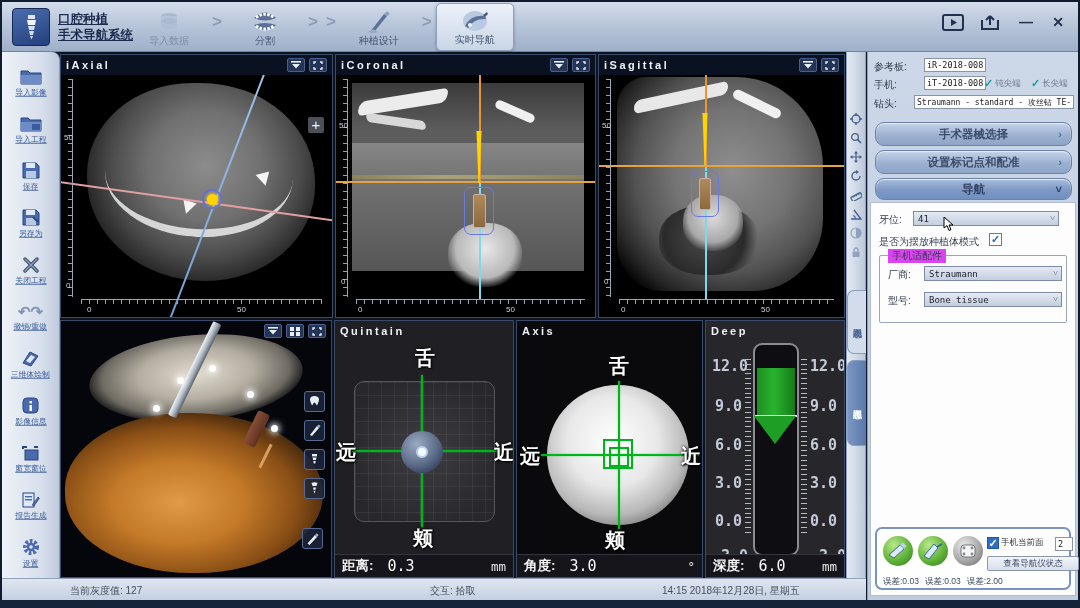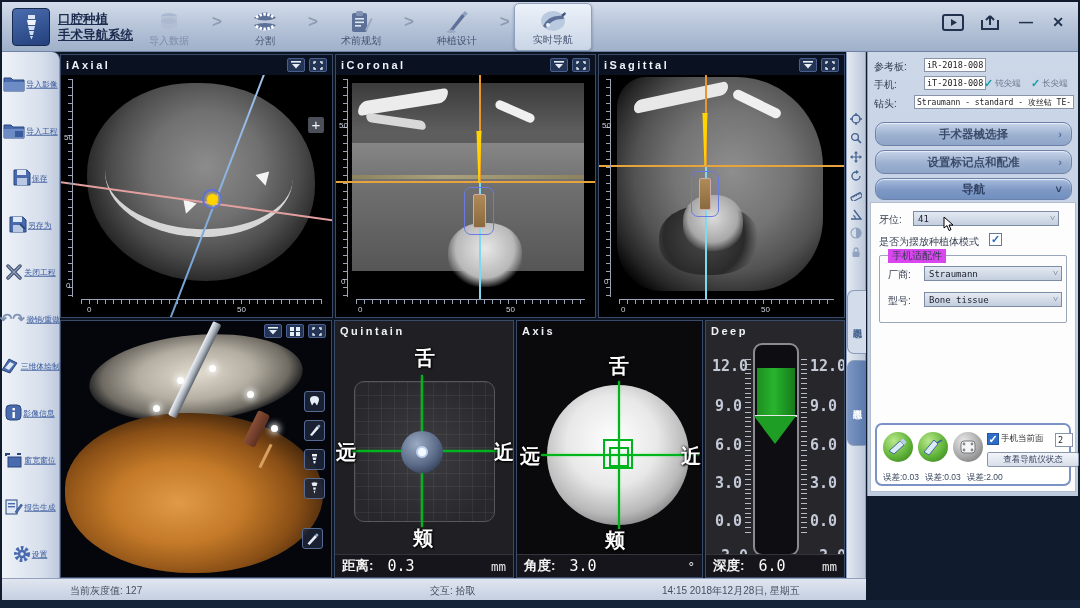--- a/index.html
+++ b/index.html
@@ -26,21 +26,21 @@
   .chev { font-size:17px; color:#8d9bb4; font-weight:bold; margin:0 4px; padding-bottom:10px; }
   .winctrl { position:absolute; right:10px; top:10px; display:flex; align-items:center; gap:12px; }
   .wicon { width:26px; height:20px; display:flex; align-items:center; justify-content:center; cursor:default; }
   .wbtn { font-size:14px; font-weight:bold; color:#22324e; width:20px; text-align:center; cursor:default; }
 
   
   .sidebar { position:absolute; left:2px; top:52px; width:58px; height:526px;
     background:linear-gradient(90deg,#eef2f8 0%,#d7dfec 70%,#bfcadd 100%);
     border-right:1px solid #8d9cb8; border-radius:0 8px 0 0;
     display:flex; flex-direction:column; align-items:center; padding-top:8px; }
-  .sitem { width:54px; height:47px; display:flex; flex-direction:row; align-items:center;
+  .sitem { width:54px; height:47px; display:flex; flex-direction:column; align-items:center;
     justify-content:center; cursor:default; }
   .slabel { font-size:8.5px; color:#3c5c9c; text-decoration:underline; margin-top:2px;
     white-space:nowrap; transform:scale(.92); }
 
   
   .main { position:absolute; left:60px; top:52px; width:786px; height:526px; background:#0c1420; }
 
   .panel { position:absolute; background:#000; border:1px solid #3a4a6a; overflow:hidden; }
   #p-axial   { left:60px;  top:54px;  width:273px; height:264px; }
   #p-coronal { left:335px; top:54px;  width:261px; height:264px; }
@@ -145,21 +145,21 @@
     border-right:1px solid #93a2bc; }
   .vtool { width:16px; height:16px; margin:3px auto 0; display:flex; align-items:center;
     justify-content:center; }
   .vtab { position:absolute; left:0; width:19px; border-radius:7px 0 0 7px; border:1px solid #8b9cba;
     border-right:none; writing-mode:vertical-rl; text-align:center; font-size:9px;
     display:flex; align-items:center; justify-content:center; cursor:default; }
   .vtab.t1 { top:238px; height:64px; background:#d2dcea; color:#44618e; }
   .vtab.t2 { top:308px; height:86px; background:linear-gradient(90deg,#7b96c2,#5a78ac); color:#fff; }
 
   
-  .rpanel { position:absolute; left:867px; top:52px; width:211px; height:444px;
+  .rpanel { position:absolute; left:867px; top:52px; width:211px; height:548px;
     background:linear-gradient(180deg,#ccd7e8,#bfccdf); border-left:1px solid #8d9cb8; font-size:10px; }
   .flabel { position:absolute; color:#333c4e; font-size:10px; }
   .finput { position:absolute; height:14px; background:#fff; border:1px solid #8a94a8;
     font-family:"DejaVu Sans Mono",monospace; font-size:8.5px; color:#222; padding:0 2px;
     white-space:nowrap; overflow:hidden; }
   .chk { display:inline-flex; align-items:center; position:absolute; gap:2px; }
   .ckmark { color:#1aa0a8; font-weight:bold; font-size:11px; }
   .cktext { color:#6a7690; font-size:8.5px; }
   .rbtn { position:absolute; left:7px; width:197px; height:24px; border-radius:9px;
     border:1px solid #6d82a8; background:linear-gradient(180deg,#c6d3e8,#9cb1d0 55%,#8ea5c8);
@@ -235,33 +235,20 @@
           <svg width="28" height="22" viewBox="0 0 28 22">
               <path d="M3 7 Q14 -4 25 7 Q14 12 3 7Z" fill="#5d7097"></path>
               <path d="M5 6.5 Q14 0 23 6.5" stroke="#fff" stroke-width="3" fill="none" stroke-dasharray="2.5 1.5"></path>
               <path d="M3 14 Q14 24 25 14 Q14 10 3 14Z" fill="#5d7097"></path>
               <path d="M5 15 Q14 21 23 15" stroke="#fff" stroke-width="3" fill="none" stroke-dasharray="2.5 1.5"></path>
             </svg>
         </span>
         <span class="slab">分割</span>
       </div>
       <span class="chev">&gt;</span>
-      <div class="step">
-        <span>
-          <svg width="24" height="23" viewBox="0 0 24 23">
-              <rect x="3" y="3" width="15" height="19" rx="2" fill="#5d7097"></rect>
-              <rect x="7" y="1" width="7" height="5" rx="1.5" fill="#8294b4"></rect>
-              <rect x="6" y="8" width="9" height="1.6" fill="#dfe6f2"></rect>
-              <rect x="6" y="11.5" width="9" height="1.6" fill="#dfe6f2"></rect>
-              <rect x="6" y="15" width="6" height="1.6" fill="#dfe6f2"></rect>
-              <path d="M16 20 L22 8 L23.5 9 L18 21 Z" fill="#9aa8c2"></path>
-            </svg>
-        </span>
-        <span class="slab">术前规划</span>
-      </div>
       <span class="chev">&gt;</span>
       <div class="step">
         <span>
           <svg width="26" height="22" viewBox="0 0 26 22">
               <path d="M4 21 L18 3 L21 5 L8 21 Z" fill="#5d7097"></path>
               <path d="M18 3 L21 0 L24 3 L21 5Z" fill="#8da0c0"></path>
               <path d="M2 21 Q8 16 12 21 Q7 23 2 21Z" fill="#9aa8c2"></path>
             </svg>
         </span>
         <span class="slab">种植设计</span>

